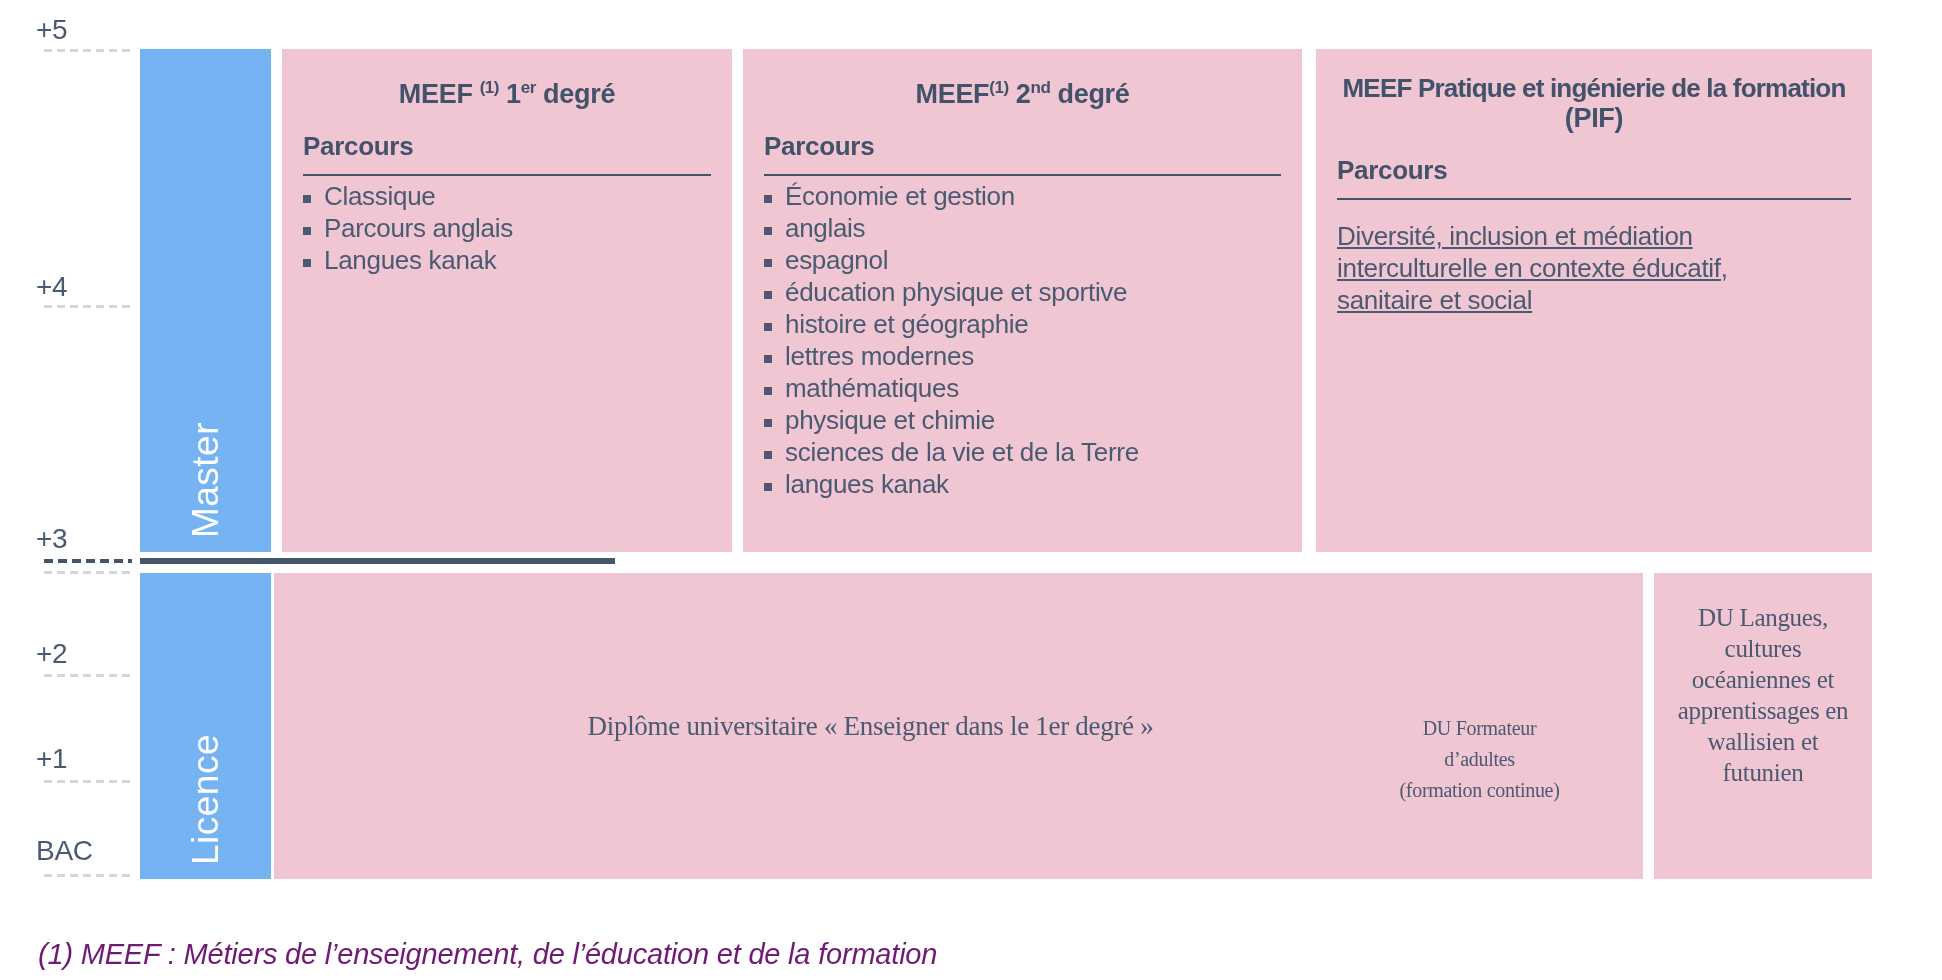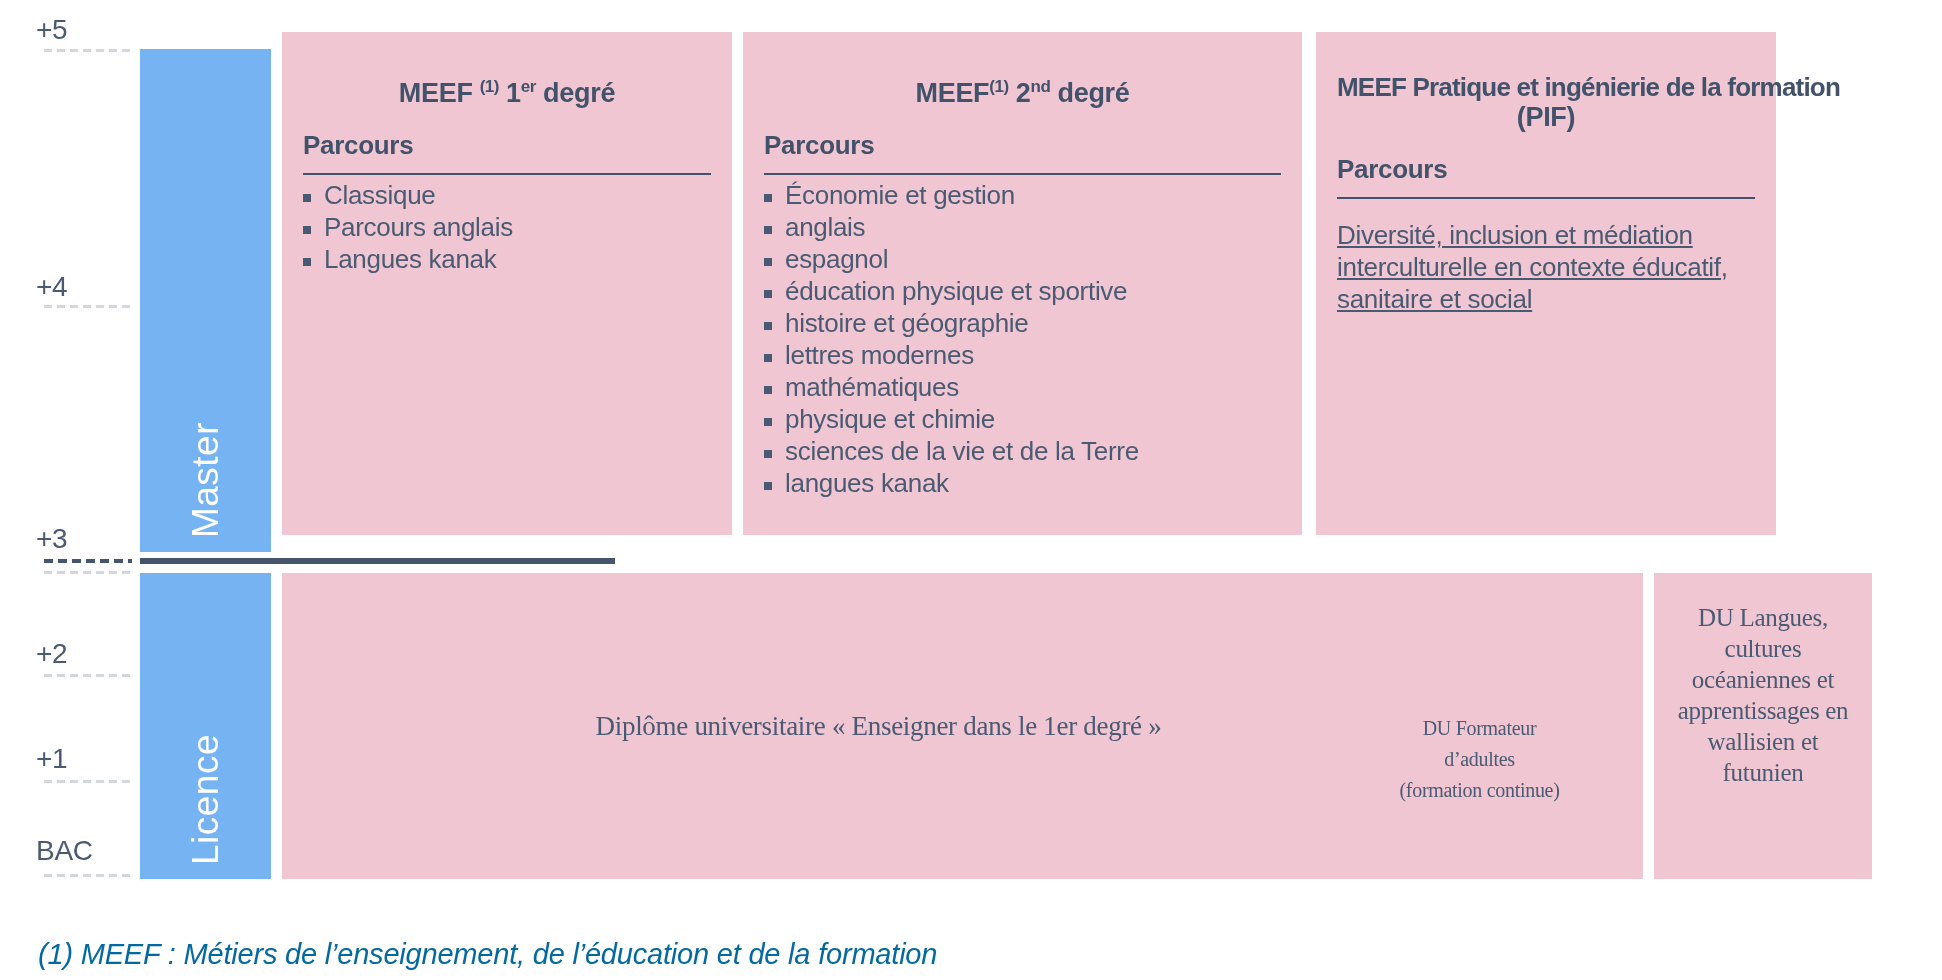--- a/index.html
+++ b/index.html
@@ -27,22 +27,22 @@
     position:absolute; left:140px; width:131px; background:#76b3f3;
     display:flex; flex-direction:column; justify-content:flex-end; align-items:center;
   }
   .bar-label {
     writing-mode:vertical-rl; transform:rotate(180deg);
     color:#ffffff; font-size:37px; letter-spacing:0.5px; margin-bottom:14px;
   }
 
   
   .pbox {
-    position:absolute; top:32px; height:503px; background:#efc6d1;
-    padding:40px 21px; color:#4a5a72;
+    position:absolute; top:49px; height:503px; background:#efc6d1;
+    padding:24px 21px; color:#4a5a72;
   }
   .box-title {
     font-size:27px; font-weight:bold; color:#42526a; text-align:center; line-height:30px;
   }
   .box-title sup { font-size:17px; letter-spacing:-0.5px; }
   .sup-gap { margin-left:7px; }
   .nowrap-line { white-space:nowrap; font-size:26px; letter-spacing:-0.8px; }
   .parcours {
     font-size:26px; font-weight:bold; color:#42526a;
     margin-top:22px; padding-bottom:12px; border-bottom:2px solid #42526a;
@@ -62,21 +62,21 @@
     text-align:center; color:#4a5a72;font-family:Liberation Serif, serif;
   }
   .bbox .single-line { font-size:27px; }
   .du-lines { font-size:20px; line-height:31px; }
   .shift-down { transform:translateY(33px); }
   .shift-up { transform:translateY(-31px); font-size:25px; white-space:nowrap; }
 
   
   .footnote {
     position:absolute; left:38px; top:938px;
-    font-size:29px; font-style:italic; color:#0369a1; letter-spacing:-0.2px;
+    font-size:29px; font-style:italic; color:#701a75; letter-spacing:-0.2px;
   }
 </style>
 </head>
 <body>
 
 <div id="canvas">
 
   <span class="axis-label" style="top:14px">+5</span>
   <span class="axis-label" style="top:271px">+4</span>
   <span class="axis-label" style="top:523px">+3</span>
@@ -125,34 +125,34 @@
       <li>éducation physique et sportive</li>
       <li>histoire et géographie</li>
       <li>lettres modernes</li>
       <li>mathématiques</li>
       <li>physique et chimie</li>
       <li>sciences de la vie et de la Terre</li>
       <li>langues kanak</li>
     </ul>
   </section>
 
-  <section class="pbox" style="left:1316px; width:460px">
+  <section class="pbox" style="left:1316px; width:556px">
     <div class="box-title">
       <div class="nowrap-line">MEEF Pratique et ingénierie de la formation</div>
       <div>(PIF)</div>
     </div>
     <h3 class="parcours">Parcours</h3>
     <div class="pif-body">
       <div>Diversité, inclusion et médiation</div>
       <div>interculturelle en contexte éducatif,</div>
       <div>sanitaire et social</div>
     </div>
   </section>
 
-  <section class="bbox" style="left:282px; width:1193px">
+  <section class="bbox" style="left:274px; width:1193px">
     <span class="single-line">Diplôme universitaire « Enseigner dans le 1er degré »</span>
   </section>
 
   <section class="bbox" style="left:1316px; width:327px">
     <div class="du-lines shift-down">
       <div>DU Formateur</div>
       <div>d’adultes</div>
       <div>(formation continue)</div>
     </div>
   </section>

